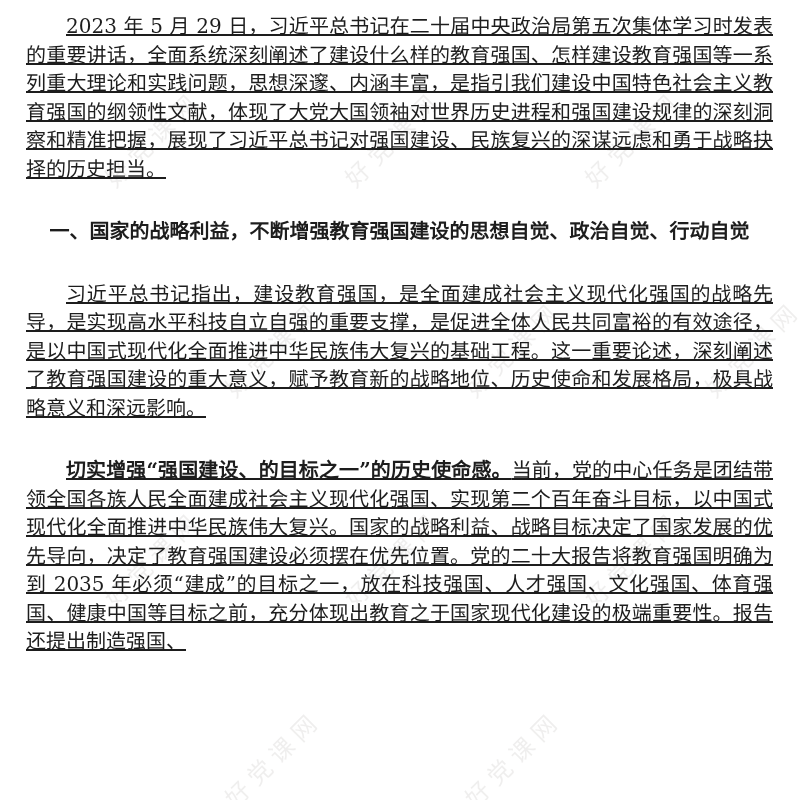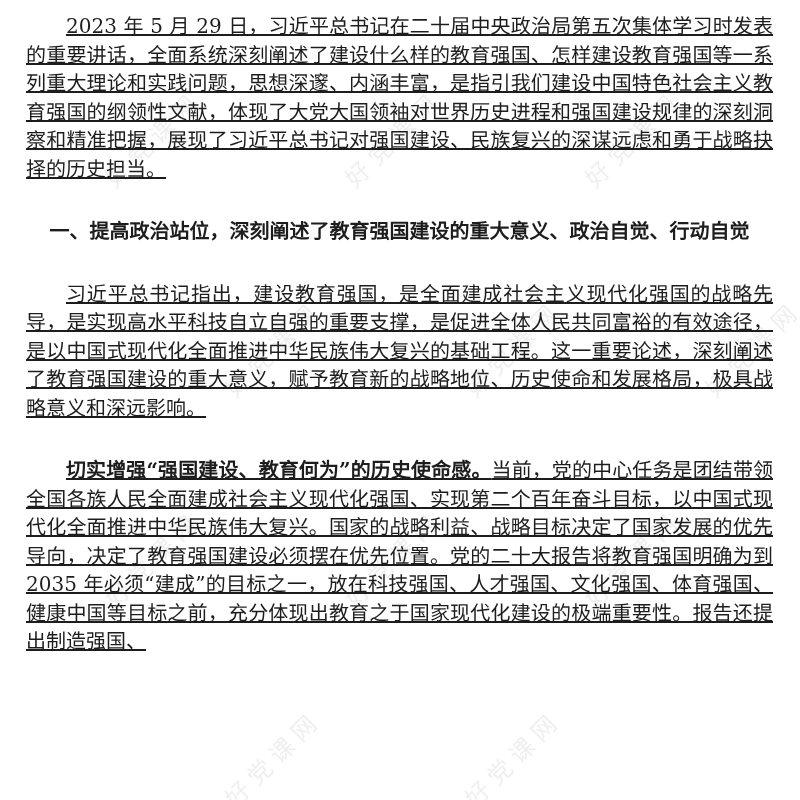--- a/index.html
+++ b/index.html
@@ -76,20 +76,20 @@
     <span class="wm" style="left:330px; top:540px;">好党课网</span>
     <span class="wm" style="left:570px; top:540px;">好党课网</span>
     <span class="wm" style="left:210px; top:740px;">好党课网</span>
     <span class="wm" style="left:450px; top:740px;">好党课网</span>
   </div>
 
   <div class="content">
     <p>2023 年 5 月 29 日，习近平总书记在二十届中央政治局第五次集体学习时发表的重要讲话，全面系统深刻阐述了建设什么样的教育强国、怎样建设教育强国等一系列重大理论和实践问题，思想深邃、内涵丰富，是指引我们建设中国特色社会主义教育强国的纲领性文献，体现了大党大国领袖对世界历史进程和强国建设规律的深刻洞察和精准把握，展现了习近平总书记对强国建设、民族复兴的深谋远虑和勇于战略抉择的历史担当。</p>
 
 
-    <h2>一、提高政治站位，深刻阐述了教育强国建设的重大意义、政治自觉、行动自觉</h2>
+    <h2>一、国家的战略利益，不断增强教育强国建设的思想自觉、政治自觉、行动自觉</h2>
 
     <p>习近平总书记指出，建设教育强国，是全面建成社会主义现代化强国的战略先导，是实现高水平科技自立自强的重要支撑，是促进全体人民共同富裕的有效途径，是以中国式现代化全面推进中华民族伟大复兴的基础工程。这一重要论述，深刻阐述了教育强国建设的重大意义，赋予教育新的战略地位、历史使命和发展格局，极具战略意义和深远影响。</p>
 
-    <p><span class="lead-bold">切实增强“强国建设、教育何为”的历史使命感。</span><span>当前，党的中心任务是团结带领全国各族人民全面建成社会主义现代化强国、实现第二个百年奋斗目标，以中国式现代化全面推进中华民族伟大复兴。国家的战略利益、战略目标决定了国家发展的优先导向，决定了教育强国建设必须摆在优先位置。党的二十大报告将教育强国明确为到 2035 年必须“建成”的目标之一，放在科技强国、人才强国、文化强国、体育强国、健康中国等目标之前，充分体现出教育之于国家现代化建设的极端重要性。报告还提出制造强国、</span></p>
+    <p><span class="lead-bold">切实增强“强国建设、的目标之一”的历史使命感。</span><span>当前，党的中心任务是团结带领全国各族人民全面建成社会主义现代化强国、实现第二个百年奋斗目标，以中国式现代化全面推进中华民族伟大复兴。国家的战略利益、战略目标决定了国家发展的优先导向，决定了教育强国建设必须摆在优先位置。党的二十大报告将教育强国明确为到 2035 年必须“建成”的目标之一，放在科技强国、人才强国、文化强国、体育强国、健康中国等目标之前，充分体现出教育之于国家现代化建设的极端重要性。报告还提出制造强国、</span></p>
   </div>
 
 </div>
 
 </body></html>

